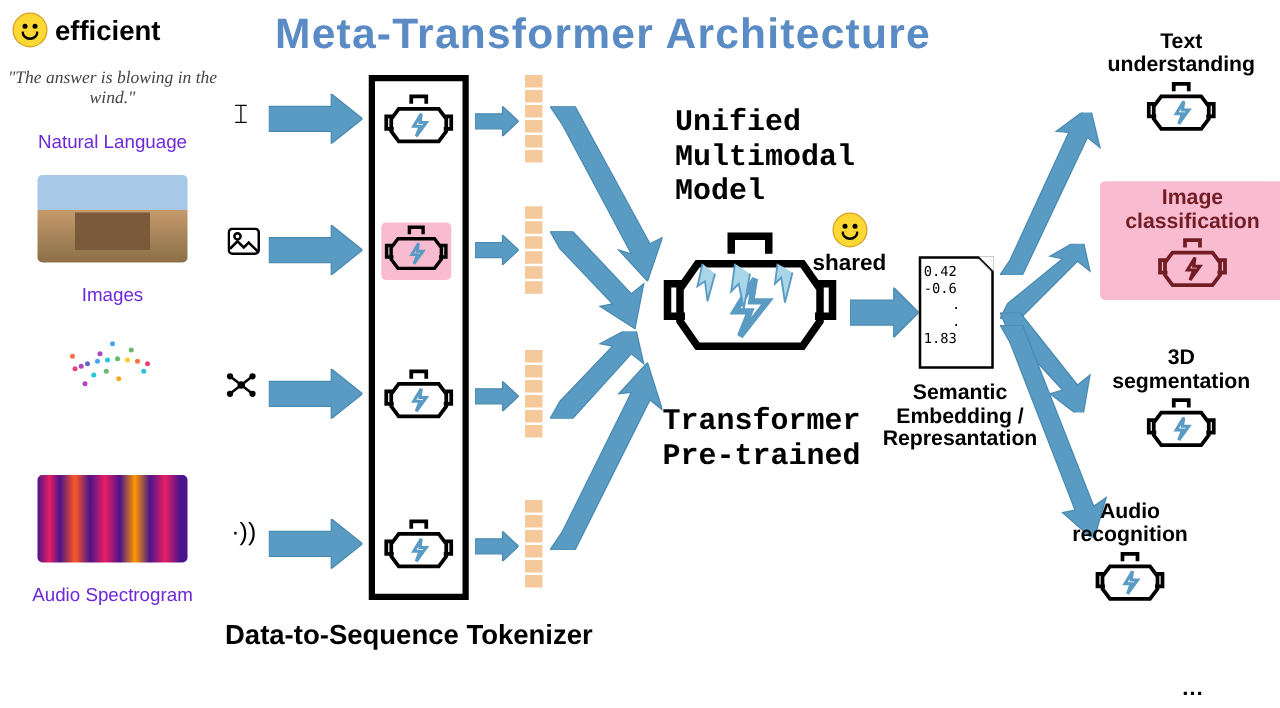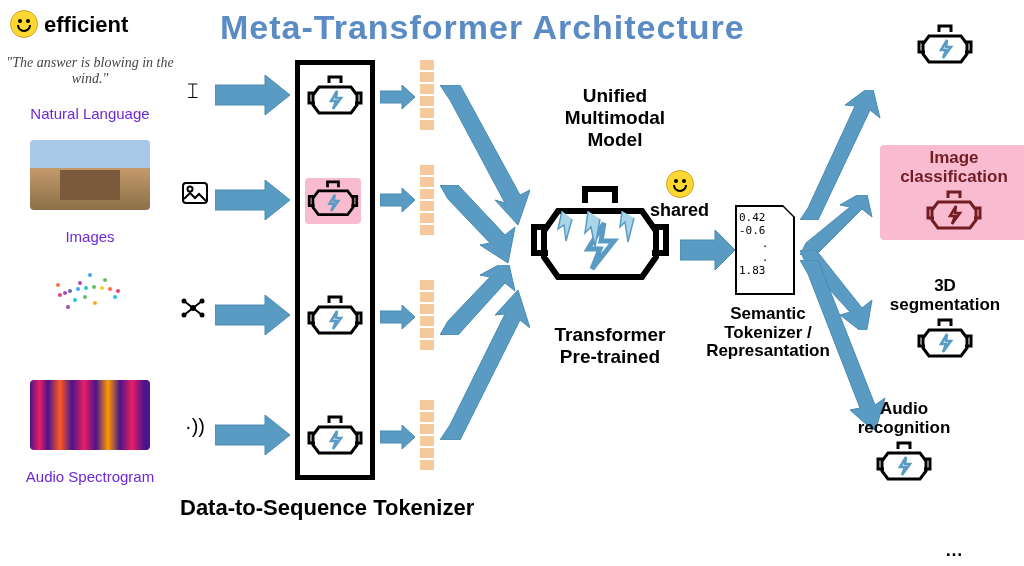--- a/index.html
+++ b/index.html
@@ -165,24 +165,25 @@
     position: absolute;
     fill: #5a9bc4;
     stroke: #4a8ab0;
     stroke-width: 1;
   }
 
   
   .center-label {
     position: absolute;
     font-weight: bold;
-    font-size: 19px;
-    text-align: center;
+    font-size: 24px;
+    text-align: left;
     color: #000;
     line-height: 1.15;
+    font-family: Liberation Mono, monospace;
   }
 
   
   .shared-badge {
     position: absolute;
     left: 650px;
     top: 170px;
     text-align: right;
   }
   .shared-badge .smiley { margin: 0 auto 2px; }
@@ -450,36 +451,37 @@
     <polygon points="0,10 35,10 35,0 55,20 35,40 35,30 0,30"></polygon>
   </svg>
 
 <div class="emb-paper">
   <div>0.42</div>
   <div>-0.6</div>
   <div style="text-align:center">.</div>
   <div style="text-align:center">.</div>
   <div>1.83</div>
 </div>
-<div class="emb-label">Semantic Tokenizer / Represantation</div>
+<div class="emb-label">Semantic Embedding / Represantation</div>
 
 <svg class="arrow" style="left:800px;top:90px" width="85" height="130">
     <polygon points="0,130 18,130 70,20 80,28 72,-5 45,15 55,16 8,118"></polygon>
   </svg>
 <svg class="arrow" style="left:800px;top:195px" width="80" height="60">
     <polygon points="0,60 16,60 62,14 72,22 66,-5 40,10 50,12 6,48"></polygon>
   </svg>
 <svg class="arrow" style="left:800px;top:250px" width="80" height="80">
     <polygon points="0,0 16,0 62,58 72,50 66,85 40,65 50,62 6,14"></polygon>
   </svg>
 <svg class="arrow" style="left:800px;top:260px" width="90" height="170">
     <polygon points="0,0 18,0 75,145 85,138 75,172 50,150 60,148 8,14"></polygon>
   </svg>
 
 <div class="output-item" style="left:885px;top:24px">
+  <div class="lbl">Text understanding</div>
   <div class="engine engine-small" style="position:relative;margin:0 auto">
     <svg viewBox="0 0 56 46">
         <path d="M8 18 h-6 v10 h6 M48 18 h6 v10 h-6 M22 8 v-6 h12 v6 M12 12 h32 l6 8 v10 l-6 8 h-32 l-6 -8 v-10 z" fill="none" stroke="#000" stroke-width="3"></path>
         <path class="bolt" d="M30 16 l-6 10 h5 l-3 8 l8 -11 h-5 z" fill="none" stroke="#5a9bc4" stroke-width="2.5"></path>
       </svg>
   </div>
 </div>
 
 <div class="output-item output-pink" style="left:880px;top:145px;width:148px">
   <div class="lbl" style="color:#721c24">Image classification</div>

